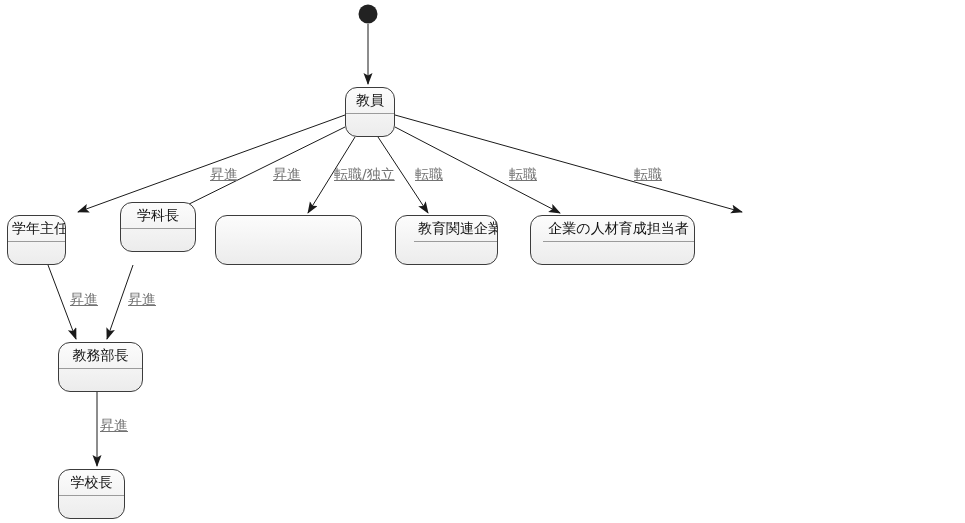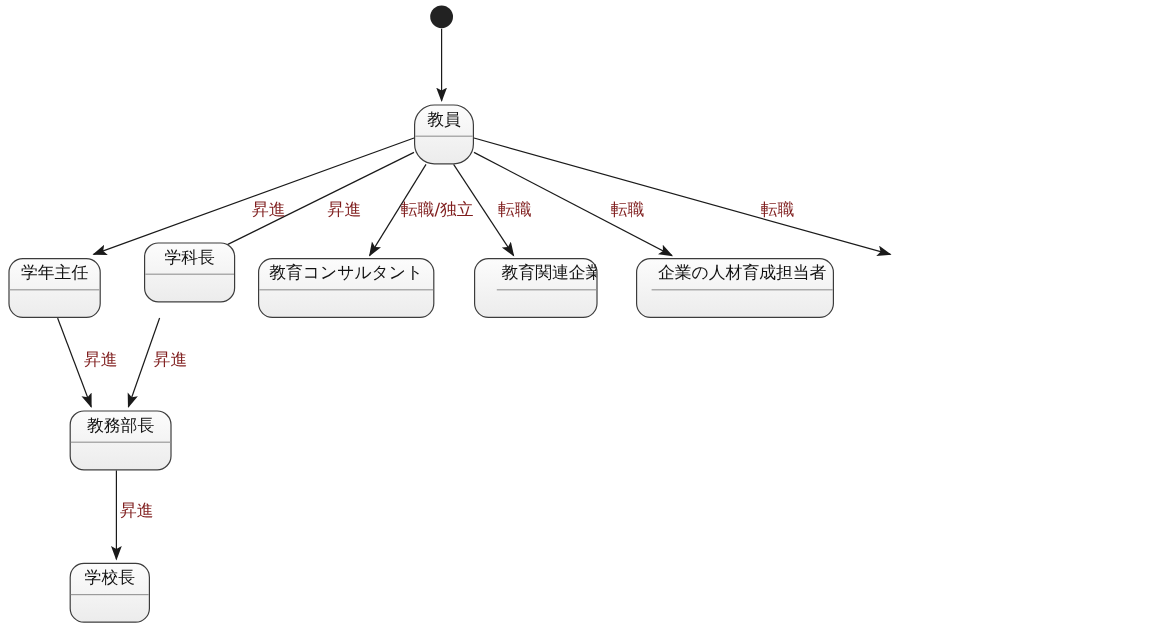--- a/index.html
+++ b/index.html
@@ -32,22 +32,23 @@
     color: #111111;
     white-space: nowrap;
     overflow: hidden;
     border-bottom: 1px solid #9b9b9b;
     padding: 0 4px;
   }
   .state-body { height: 22px; }
   .edge-label {
     position: absolute;
     font-size: 14px;
-    color: #7f1d1d;
+    color: #737373;
     white-space: nowrap;
+    text-decoration: underline;
   }
   line.edge { stroke: #1a1a1a; stroke-width: 1; }
 </style>
 </head>
 <body>
 
 <div id="diagram">
 
   <svg id="edges-svg" viewBox="0 0 965 523" xmlns="http://www.w3.org/2000/svg">
     <defs>
@@ -63,37 +64,36 @@
     <line class="edge" x1="345" y1="127" x2="173" y2="212" marker-end="url(#arrow)"></line>
     <line class="edge" x1="355" y1="137" x2="308" y2="213" marker-end="url(#arrow)"></line>
     <line class="edge" x1="378" y1="137" x2="428" y2="213" marker-end="url(#arrow)"></line>
     <line class="edge" x1="395" y1="127" x2="560" y2="213" marker-end="url(#arrow)"></line>
     <line class="edge" x1="395" y1="115" x2="742" y2="212" marker-end="url(#arrow)"></line>
     <line class="edge" x1="48" y1="265" x2="76" y2="339" marker-end="url(#arrow)"></line>
     <line class="edge" x1="133" y1="265" x2="107" y2="339" marker-end="url(#arrow)"></line>
     <line class="edge" x1="97" y1="392" x2="97" y2="466" marker-end="url(#arrow)"></line>
   </svg>
 
-  <div class="state" style="left:345px; top:87px; width:50px;border-radius:17px;">
+  <div class="state" style="left:345px; top:87px; width:50px;">
     <div class="state-title">教員</div>
     <div class="state-body"></div>
   </div>
 
-  <div class="state" style="left:7px; top:215px; width:77px;">
+  <div class="state" style="left:7px; top:215px; width:59px;">
     <div class="state-title">学年主任</div>
     <div class="state-body"></div>
   </div>
 
   <div class="state" style="left:120px; top:202px; width:76px;">
     <div class="state-title">学科長</div>
     <div class="state-body"></div>
   </div>
 
   <div class="state" style="left:215px; top:215px; width:147px;">
-    <div class="state-title">教育コンサルタント</div>
     <div class="state-body"></div>
   </div>
 
   <div class="state" style="left:395px; top:215px; width:103px;padding-left:18px;">
     <div class="state-title">教育関連企業</div>
     <div class="state-body"></div>
   </div>
 
   <div class="state" style="left:530px; top:215px; width:165px;padding-left:12px;">
     <div class="state-title">企業の人材育成担当者</div>

